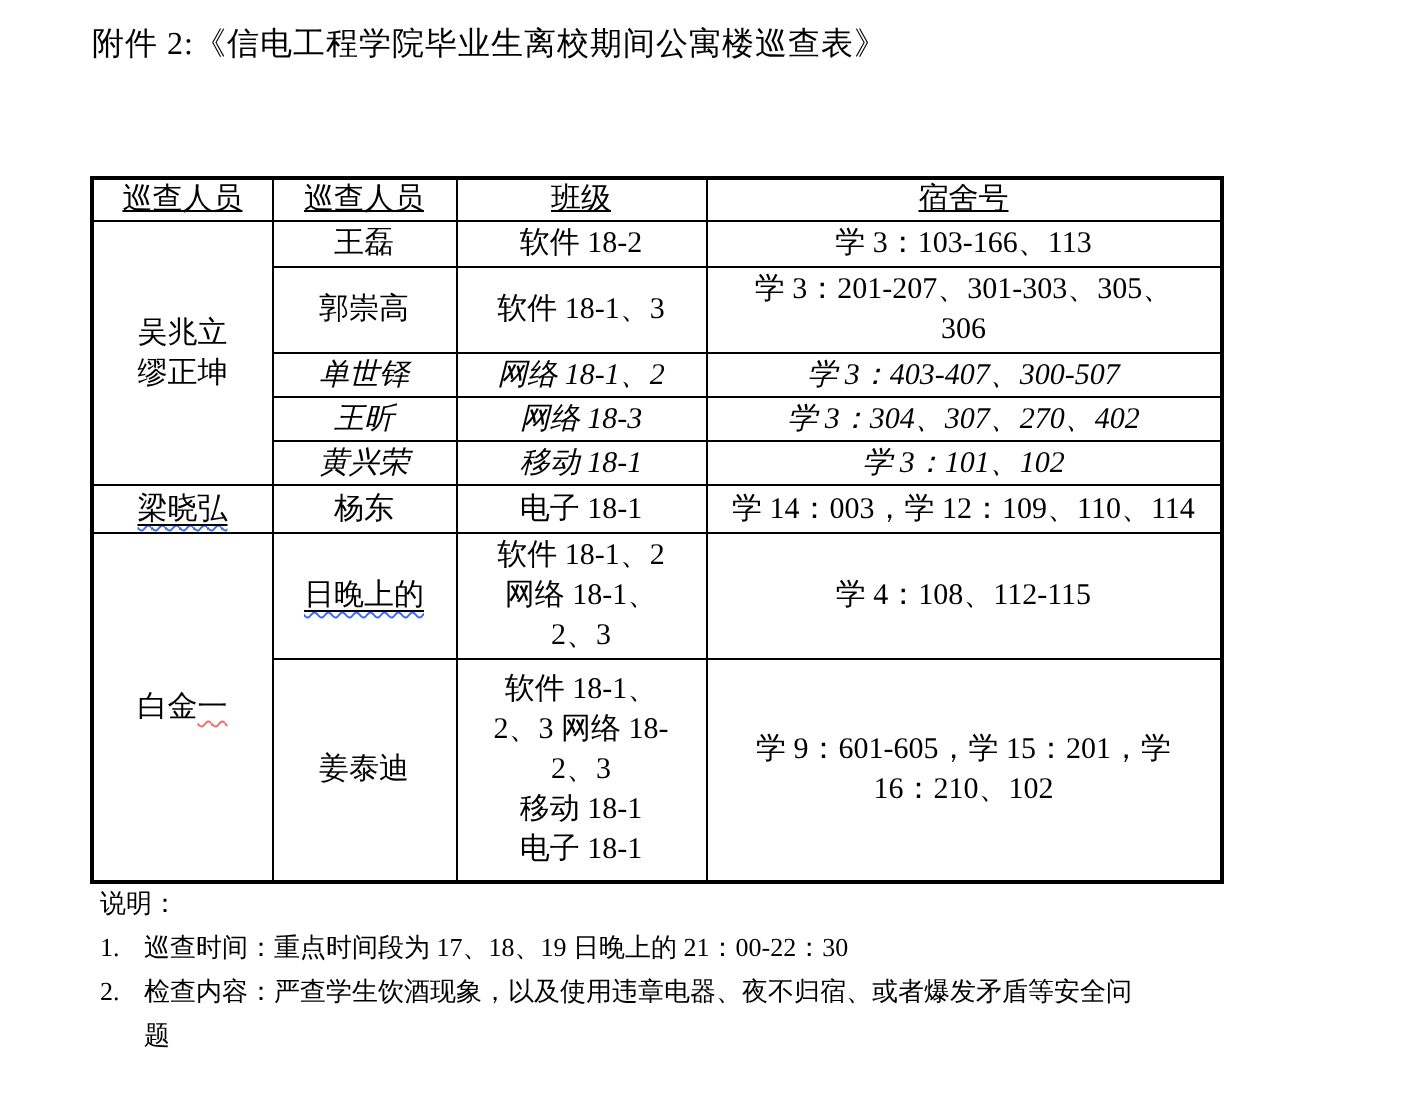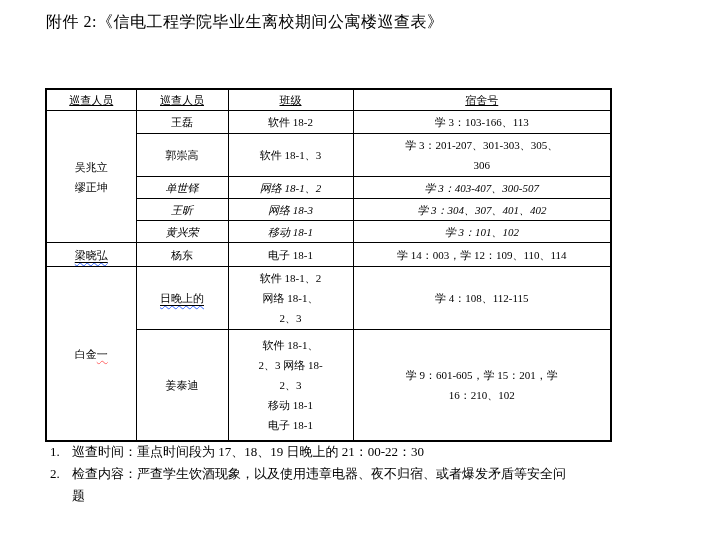--- a/index.html
+++ b/index.html
@@ -8,21 +8,21 @@
     font-family:"Liberation Serif","DejaVu Serif",serif;
     color:#000;
   }
   .title{
     position:absolute;left:46px;top:12px;
     font-size:16px;letter-spacing:0.5px;white-space:nowrap;
   }
   table.sheet{
     position:absolute;left:45px;top:88px;
     border-collapse:collapse;table-layout:fixed;
-    font-size:11px;line-height:20px;
+    font-size:15px;line-height:20px;
   }
   table.sheet td{
     border:1px solid #000;
     text-align:center;vertical-align:middle;
     padding:0 3px;overflow:hidden;
   }
   table.sheet{border:2px solid #000;}
   td.pre{white-space:pre-line;}
   .u{text-decoration:underline;text-decoration-thickness:1px;}
   .wavy-blue{
@@ -86,21 +86,21 @@
 306</td>
     </tr>
     <tr class="r21">
       <td>单世铎</td>
       <td>网络 18-1、2</td>
       <td class="pre">学 3：403-407、300-507</td>
     </tr>
     <tr class="r21">
       <td>王昕</td>
       <td>网络 18-3</td>
-      <td class="pre">学 3：304、307、401、402</td>
+      <td class="pre">学 3：304、307、270、402</td>
     </tr>
     <tr class="r21">
       <td>黄兴荣</td>
       <td>移动 18-1</td>
       <td class="pre">学 3：101、102</td>
     </tr>
 
     <tr class="r23">
       <td><span class="wavy-blue" style="text-decoration-color: rgb(51, 102, 255);"><span class="u">梁晓弘</span></span></td>
       <td>杨东</td>
@@ -123,20 +123,21 @@
 2、3
 移动 18-1
 电子 18-1</td>
       <td class="pre">学 9：601-605，学 15：201，学
 16：210、102</td>
     </tr>
   </tbody>
 </table>
 
 <div class="notes">
+  <div>说明：</div>
   <div class="note-item">
     <span class="note-num">1.</span>
     <span class="note-text">巡查时间：重点时间段为 17、18、19 日晚上的 21：00-22：30</span>
   </div>
   <div class="note-item">
     <span class="note-num">2.</span>
     <span class="note-text">检查内容：严查学生饮酒现象，以及使用违章电器、夜不归宿、或者爆发矛盾等安全问
 题</span>
   </div>
 </div>

